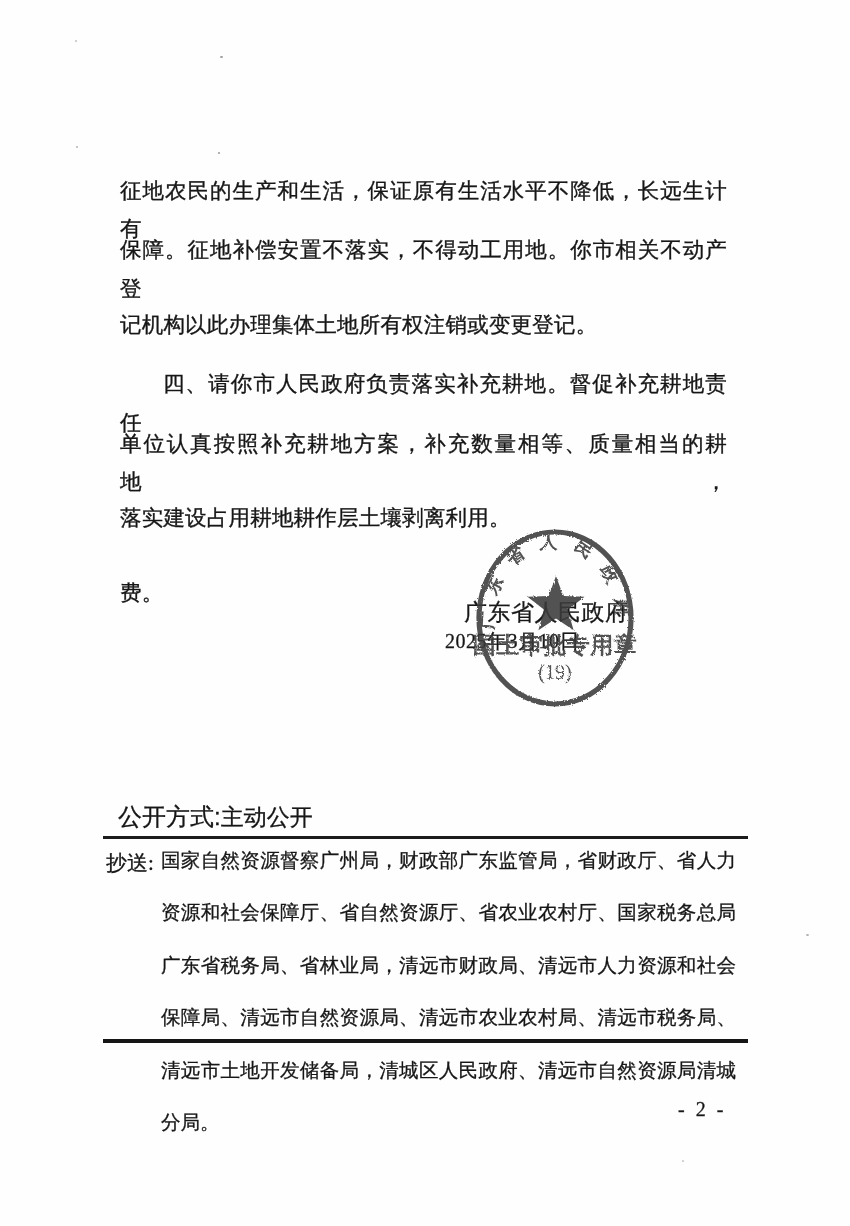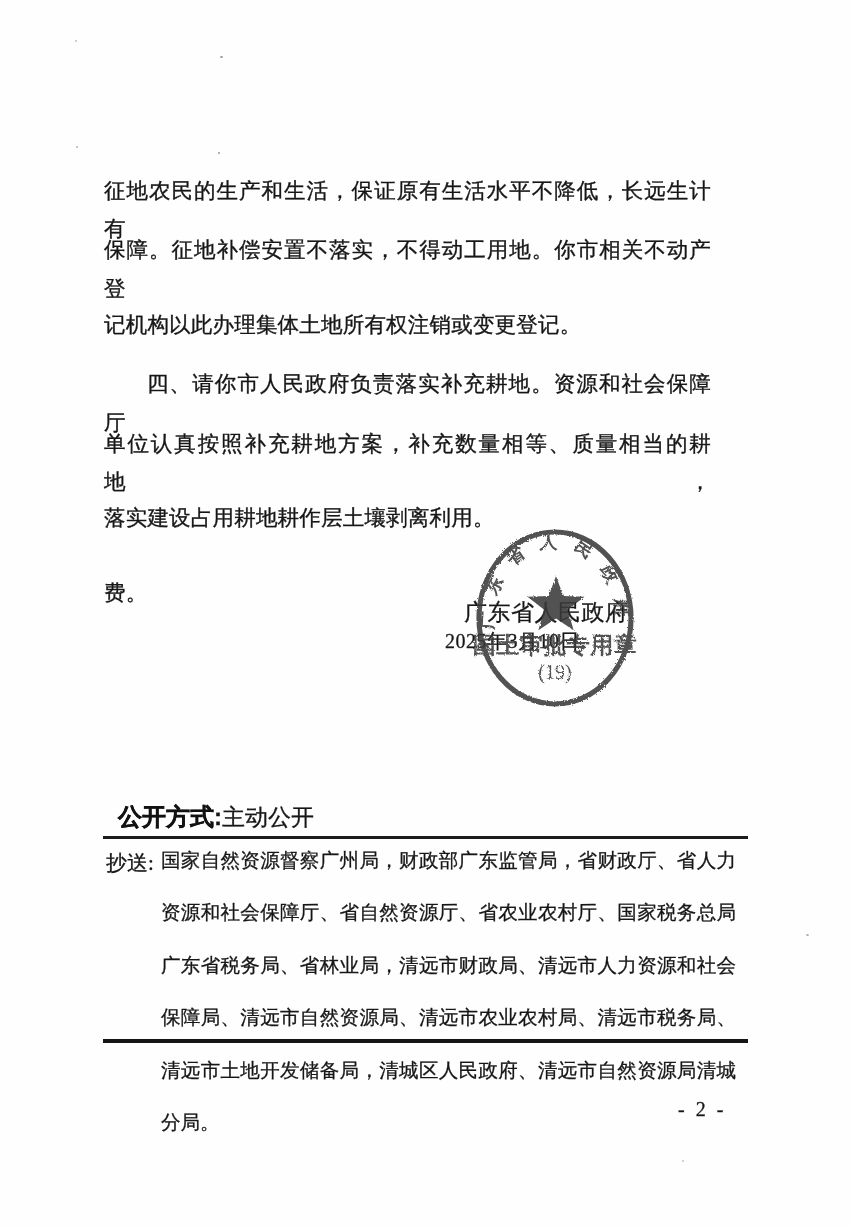--- a/index.html
+++ b/index.html
@@ -8,21 +8,21 @@
     width: 850px;
     height: 1226px;
     background: #fefefe;
     overflow: hidden;
     font-family: "Liberation Serif", serif;
     color: #161616;
   }
   
   .body-text {
     position: absolute;
-    left: 104px;
+    left: 120px;
     top: 150px;
     width: 607px;
   }
   .line {
     font-size: 21.5px;
     height: 38.3px;
     line-height: 38.3px;
     letter-spacing: 0.2px;
     text-align: justify;
     text-align-last: justify;
@@ -61,21 +61,21 @@
   .seal .seal-title { font-size: 23px; font-weight: bold; letter-spacing: 0.5px; text-anchor: middle; }
   .seal .seal-number { font-size: 20px; text-anchor: middle; }
   
   .publicity {
     position: absolute;
     left: 118px; top: 801px;
     font-size: 24px;
   }
   .publicity .p-label {
     font-family: "Liberation Sans", sans-serif;
-    font-weight: 700;
+    font-weight: 400;
     font-size: 24px;
     -webkit-text-stroke: 0.3px #111;
   }
   .publicity .p-value {
     font-size: 23px;
     -webkit-text-stroke: 0.3px #1a1a1a;
   }
   .rule-thin {
     position: absolute;
     left: 103px; top: 836px;
@@ -127,21 +127,21 @@
 </style>
 </head>
 <body>
 
 <div class="page">
 
   <main class="body-text">
     <p class="line">征地农民的生产和生活，保证原有生活水平不降低，长远生计有</p>
     <p class="line">保障。征地补偿安置不落实，不得动工用地。你市相关不动产登</p>
     <p class="line lastline">记机构以此办理集体土地所有权注销或变更登记。</p>
-    <p class="line indent">四、请你市人民政府负责落实补充耕地。资源和社会保障厅</p>
+    <p class="line indent">四、请你市人民政府负责落实补充耕地。督促补充耕地责任</p>
     <p class="line">单位认真按照补充耕地方案，补充数量相等、质量相当的耕地，</p>
     <p class="line lastline">落实建设占用耕地耕作层土壤剥离利用。</p>
     <p class="line lastline">费。</p>
   </main>
 
   <div class="sig-agency">广东省人民政府</div>
   <div class="sig-date">2025年3月10日</div>
 
   <svg class="seal" width="174" height="192" viewBox="0 0 174 192">
     <defs>

